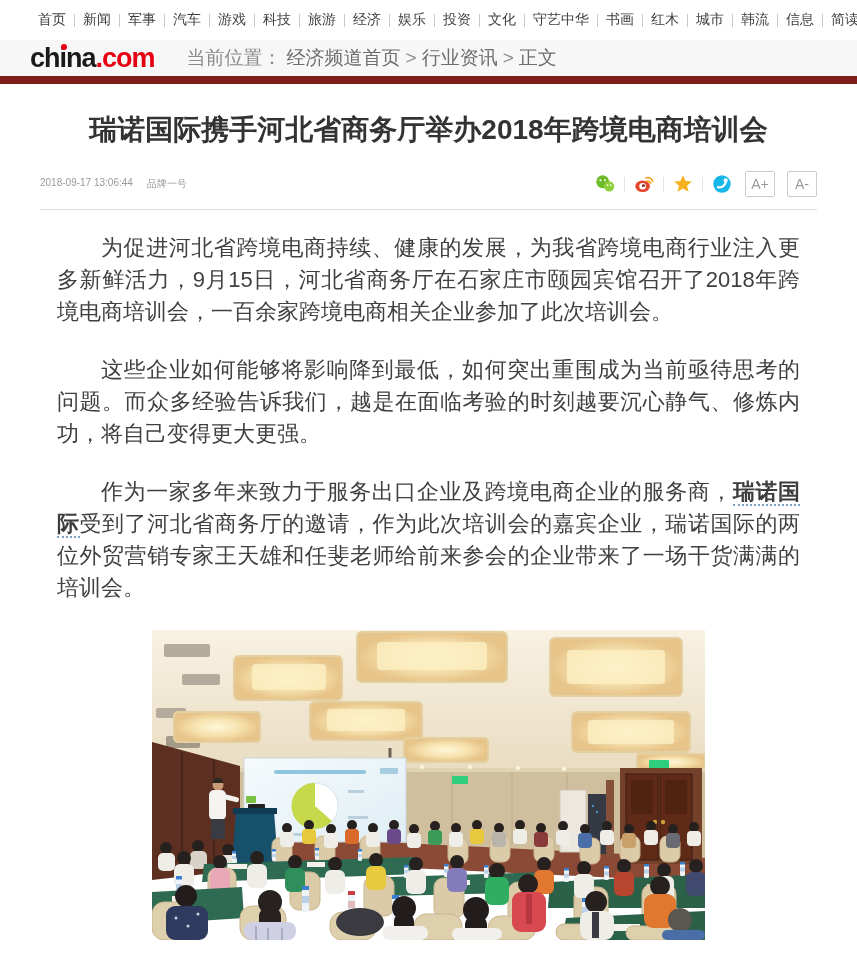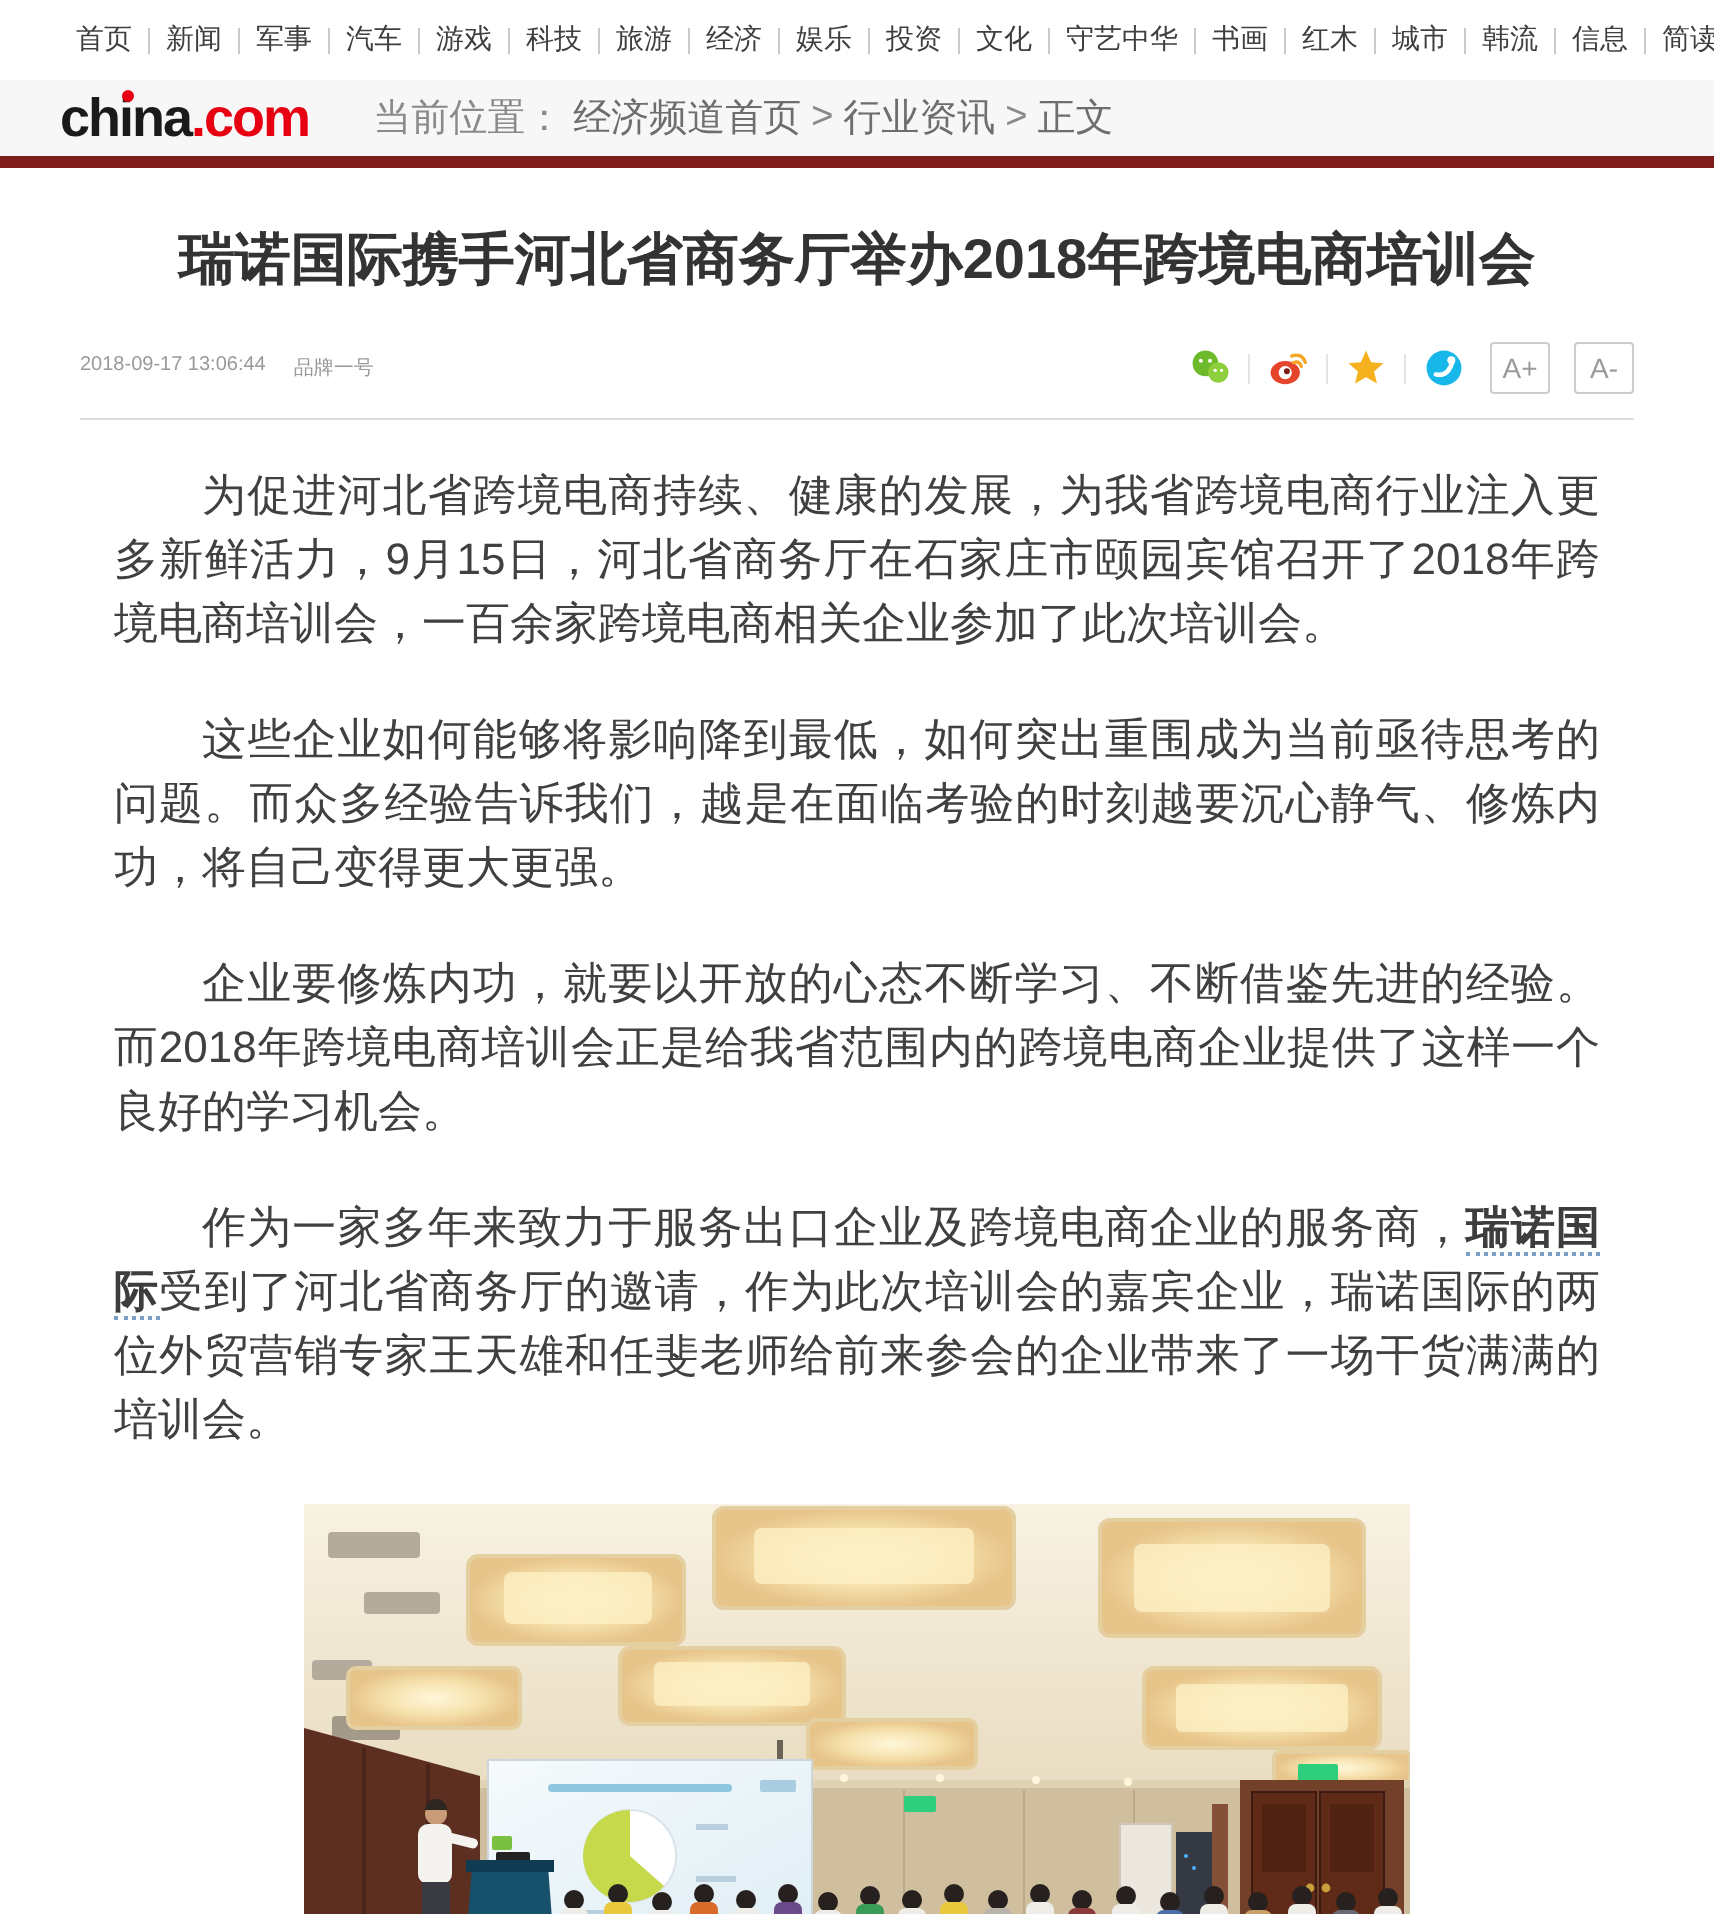--- a/index.html
+++ b/index.html
@@ -13,21 +13,21 @@
   .topnav {
     height:40px; display:flex; align-items:center;
     padding-left:38px; background:#fff; white-space:nowrap;
   }
   .topnav a {
     font-size:14px; color:#3f3f3f; text-decoration:none; cursor:pointer;
   }
   .nav-sep { width:1px; height:13px; background:#c9c9c9; margin:0 8px; flex:none; }
   
   .header-band {
-    height:44px; background:#f7f7f7; border-bottom:6px solid #7f1d1d;
+    height:44px; background:#f7f7f7; border-bottom:8px solid #7f1d1d;
     display:flex; align-items:center; padding-left:30px;
   }
   .logo { position:relative; display:inline-block; cursor:pointer; line-height:1;
           font-weight:bold; font-size:27px; letter-spacing:-1px; }
   .logo .china { color:#1a1a1a; }
   .logo .com { color:#e60012; }
   .logo .i-dot { position:absolute; left:31px; top:-1px; width:6px; height:6px;
                  border-radius:50%; background:#e60012; }
   .breadcrumb { margin-left:32px; font-size:19px; color:#8a8a8a; display:flex; align-items:center; gap:5px; }
   .breadcrumb a { color:#6e6e6e; text-decoration:none; cursor:pointer; }
@@ -161,21 +161,20 @@
           </svg>
       </span>
       <button class="font-btn">A+</button>
       <button class="font-btn">A-</button>
     </div>
   </div>
 
   <div class="body-text">
     <p>为促进河北省跨境电商持续、健康的发展，为我省跨境电商行业注入更多新鲜活力，9月15日，河北省商务厅在石家庄市颐园宾馆召开了2018年跨境电商培训会，一百余家跨境电商相关企业参加了此次培训会。</p>
     <p>这些企业如何能够将影响降到最低，如何突出重围成为当前亟待思考的问题。而众多经验告诉我们，越是在面临考验的时刻越要沉心静气、修炼内功，将自己变得更大更强。</p>
-    <p>企业要修炼内功，就要以开放的心态不断学习、不断借鉴先进的经验。而2018年跨境电商培训会正是给我省范围内的跨境电商企业提供了这样一个良好的学习机会。</p>
     <p><span>作为一家多年来致力于服务出口企业及跨境电商企业的服务商，</span><span class="hl-link">瑞诺国际</span><span>受到了河北省商务厅的邀请，作为此次培训会的嘉宾企业，瑞诺国际的两位外贸营销专家王天雄和任斐老师给前来参会的企业带来了一场干货满满的培训会。</span></p>
   </div>
 
   <figure class="photo-wrap">
     <svg width="553" height="310" viewBox="0 0 553 310">
       <defs>
         <linearGradient id="ceilG" x1="0" y1="0" x2="0" y2="1">
           <stop offset="0" stop-color="#f8f2e3"></stop>
             <stop offset="1" stop-color="#e9dcc1"></stop>
         </linearGradient>

